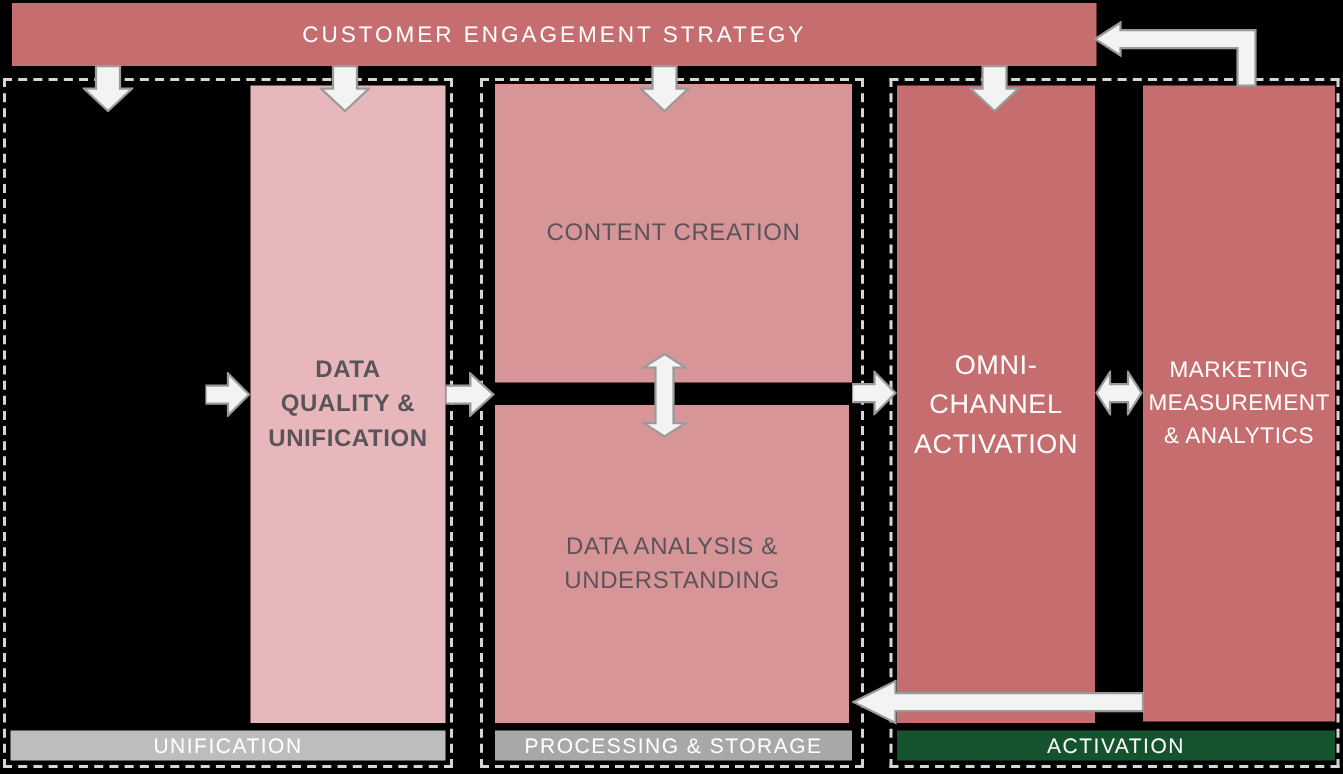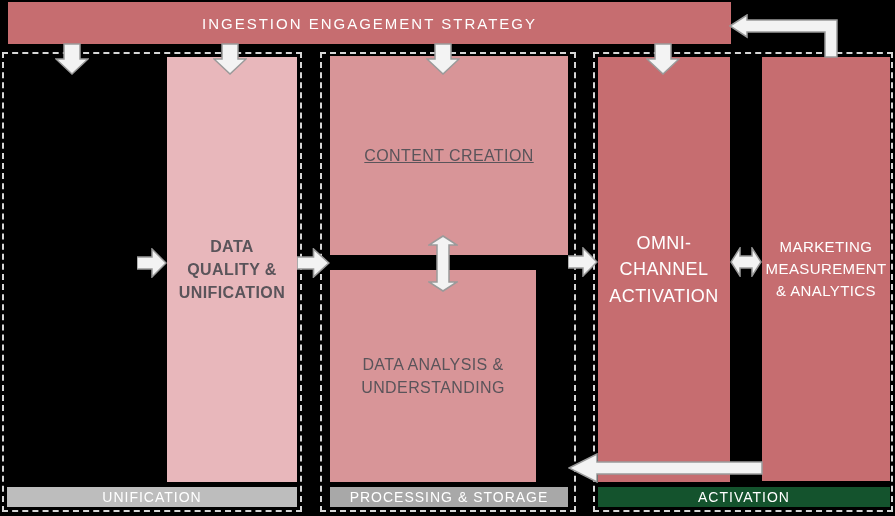--- a/index.html
+++ b/index.html
@@ -22,22 +22,22 @@
   .box{
     position:absolute;display:flex;align-items:center;justify-content:center;
     text-align:center;box-sizing:border-box;padding:6px;
     font-size:16px;line-height:1.45;letter-spacing:0.4px;color:#5a545a;
   }
   .light-pink{background:#e8b7bb;}
   .mid-pink{background:#d89598;}
   .dark-rose{background:#c66d70;color:#ffffff;}
   #box-ingestion{left:7px;top:57px;width:130px;height:425px;}
   #box-quality{left:167px;top:57px;width:130px;height:425px;font-weight:bold;}
-  #box-content{left:330px;top:56px;width:238px;height:199px;text-decoration:underline;}
-  #box-analysis{left:330px;top:270px;width:206px;height:212px;}
+  #box-content{left:330px;top:56px;width:238px;height:199px;}
+  #box-analysis{left:330px;top:270px;width:236px;height:212px;}
   #box-omni{left:598px;top:57px;width:132px;height:425px;font-size:18px;}
   #box-marketing{left:762px;top:57px;width:128px;height:424px;font-size:15px;}
   .bar{
     position:absolute;top:487px;height:20px;display:flex;align-items:center;justify-content:center;
     color:#ffffff;font-size:14px;letter-spacing:1px;
   }
   #bar-unification{left:7px;width:290px;background:#bdbdbd;}
   #bar-processing{left:330px;width:238px;background:#a8a8a8;}
   #bar-activation{left:598px;width:292px;background:#14532d;}
   .arrow{position:absolute;}
@@ -53,21 +53,21 @@
   #arrow-bidir-h{left:730px;top:247px;width:32px;height:30px;}
   #arrow-bidir-v{left:428px;top:235px;width:30px;height:57px;z-index:4;}
   #arrow-return{left:568px;top:453px;width:195px;height:30px;z-index:5;}
   #arrow-feedback{left:729px;top:14px;width:109px;height:44px;z-index:5;}
 </style>
 </head>
 <body>
 
 <div id="stage">
 
-  <div class="banner">INGESTION ENGAGEMENT STRATEGY</div>
+  <div class="banner">CUSTOMER ENGAGEMENT STRATEGY</div>
 
   <div class="group" id="group-unification"></div>
   <div class="group" id="group-processing"></div>
   <div class="group" id="group-activation"></div>
 
   <div class="box light-pink" id="box-quality">DATA QUALITY &amp; UNIFICATION</div>
   <div class="box mid-pink" id="box-content">CONTENT CREATION</div>
   <div class="box mid-pink" id="box-analysis">DATA ANALYSIS &amp; UNDERSTANDING</div>
   <div class="box dark-rose" id="box-omni">OMNI-CHANNEL ACTIVATION</div>
   <div class="box dark-rose" id="box-marketing">MARKETING MEASUREMENT &amp; ANALYTICS</div>

